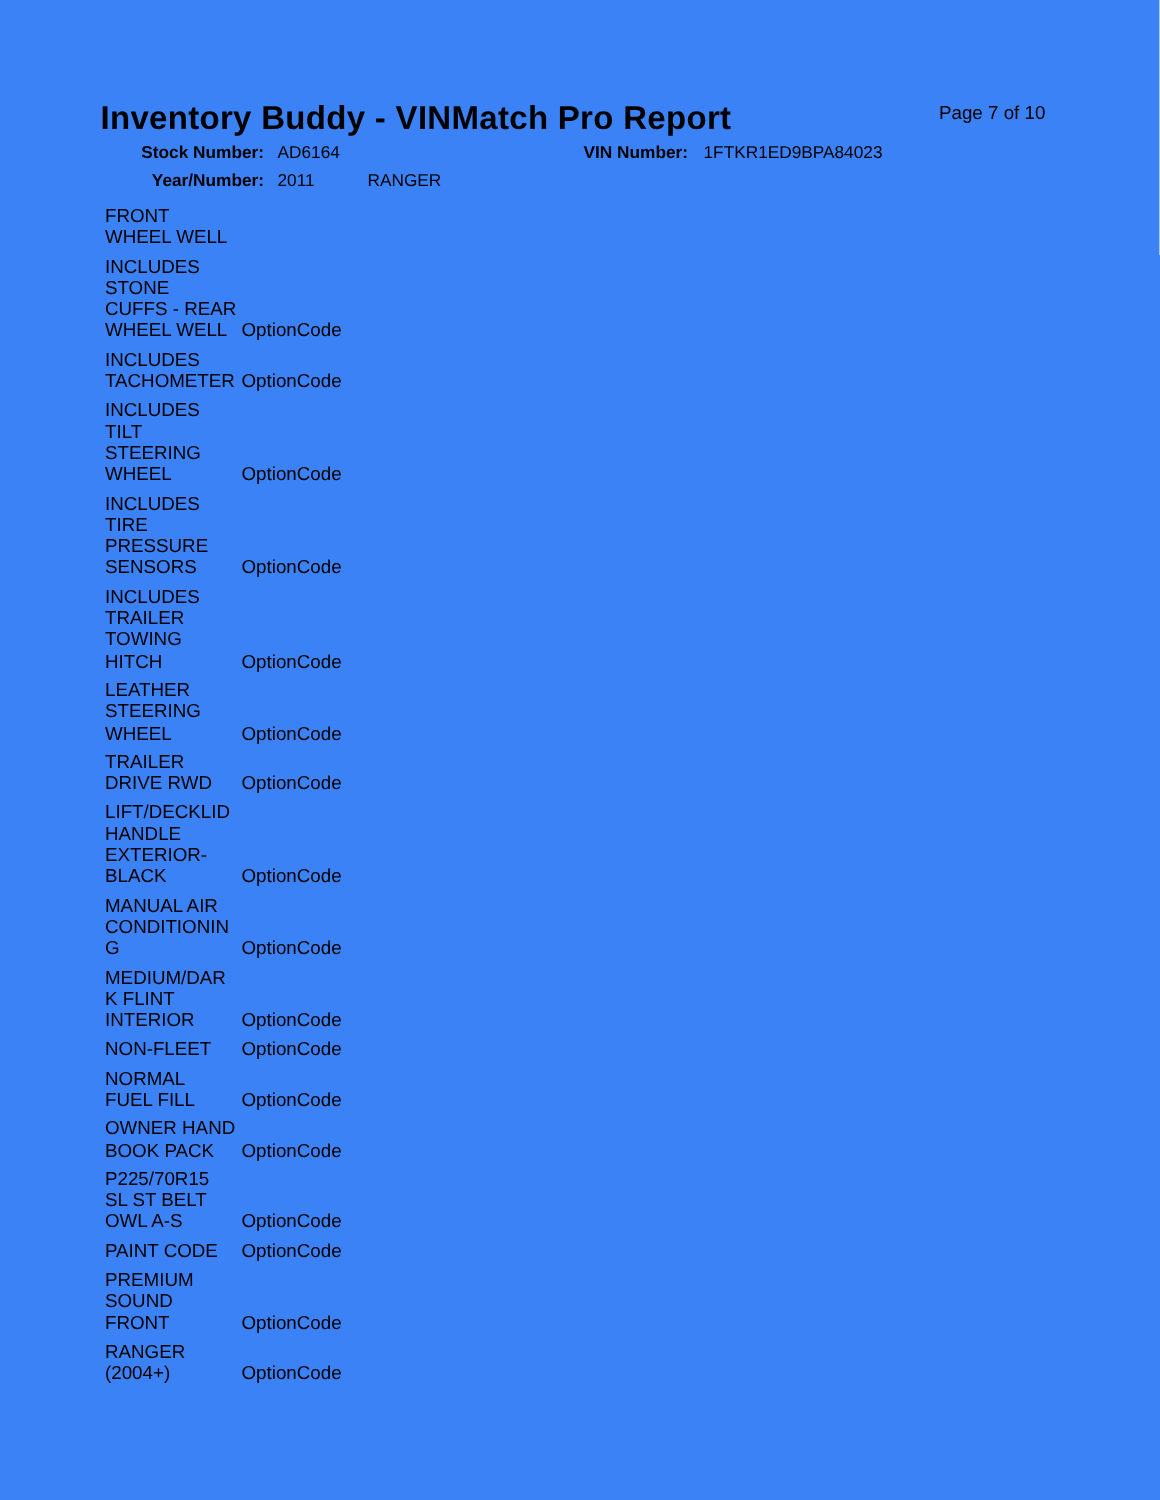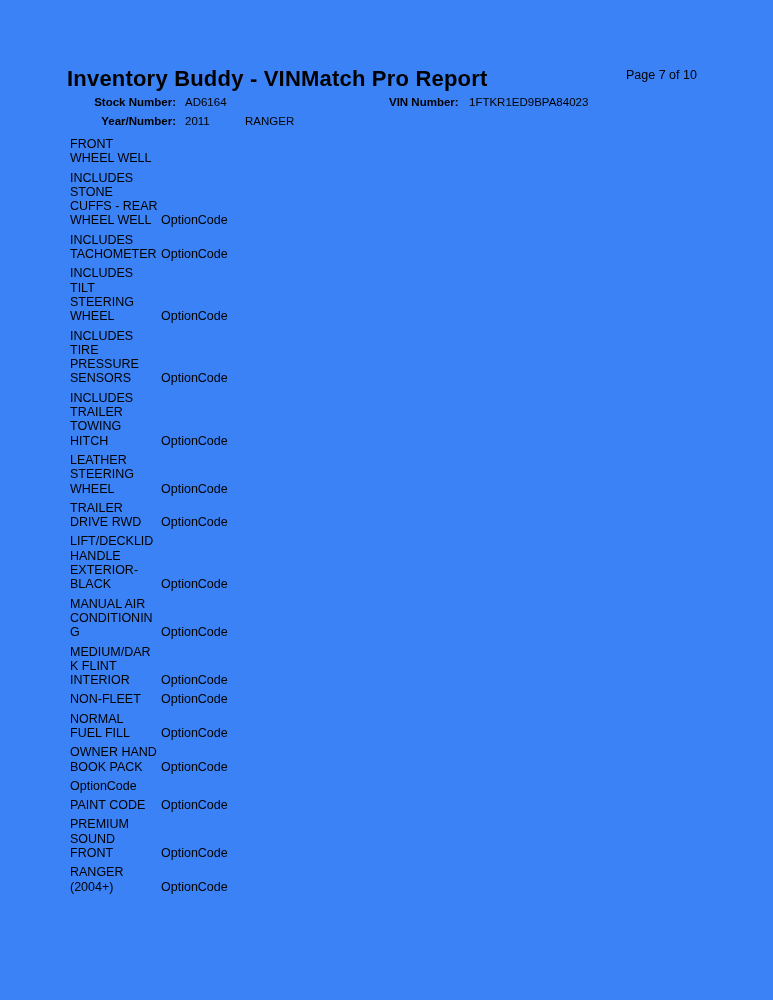--- a/index.html
+++ b/index.html
@@ -226,20 +226,25 @@
 
     <div class="opt-row">
       <div class="opt-name">
           <div class="line">OWNER HAND</div>
           <div class="line">BOOK PACK</div>
         </div>
       <div class="opt-code">OptionCode</div>
     </div>
 
     <div class="opt-row">
+      <div class="opt-name">
+          <div class="line">P225/70R15</div>
+          <div class="line">SL ST BELT</div>
+          <div class="line">OWL A-S</div>
+        </div>
       <div class="opt-code">OptionCode</div>
     </div>
 
     <div class="opt-row">
       <div class="opt-name">
           <div class="line">PAINT CODE</div>
         </div>
       <div class="opt-code">OptionCode</div>
     </div>
 

